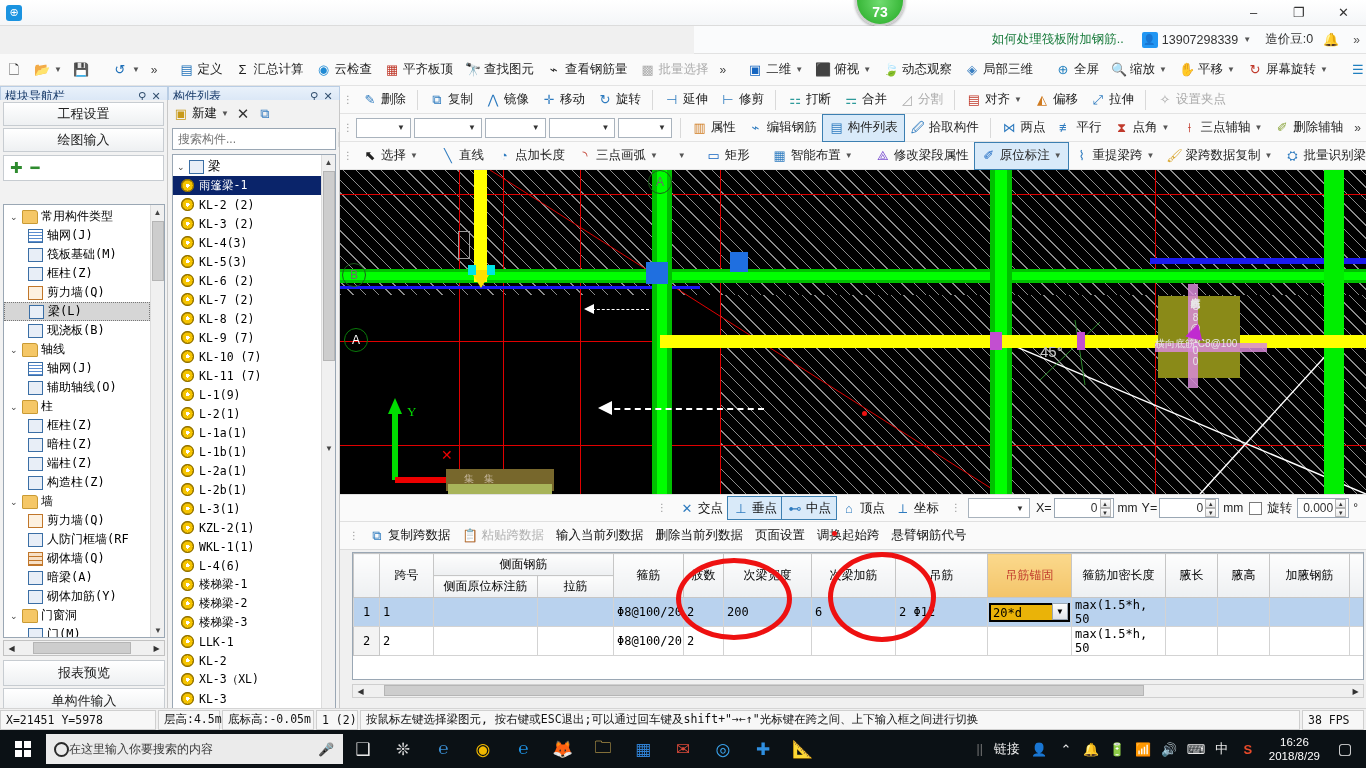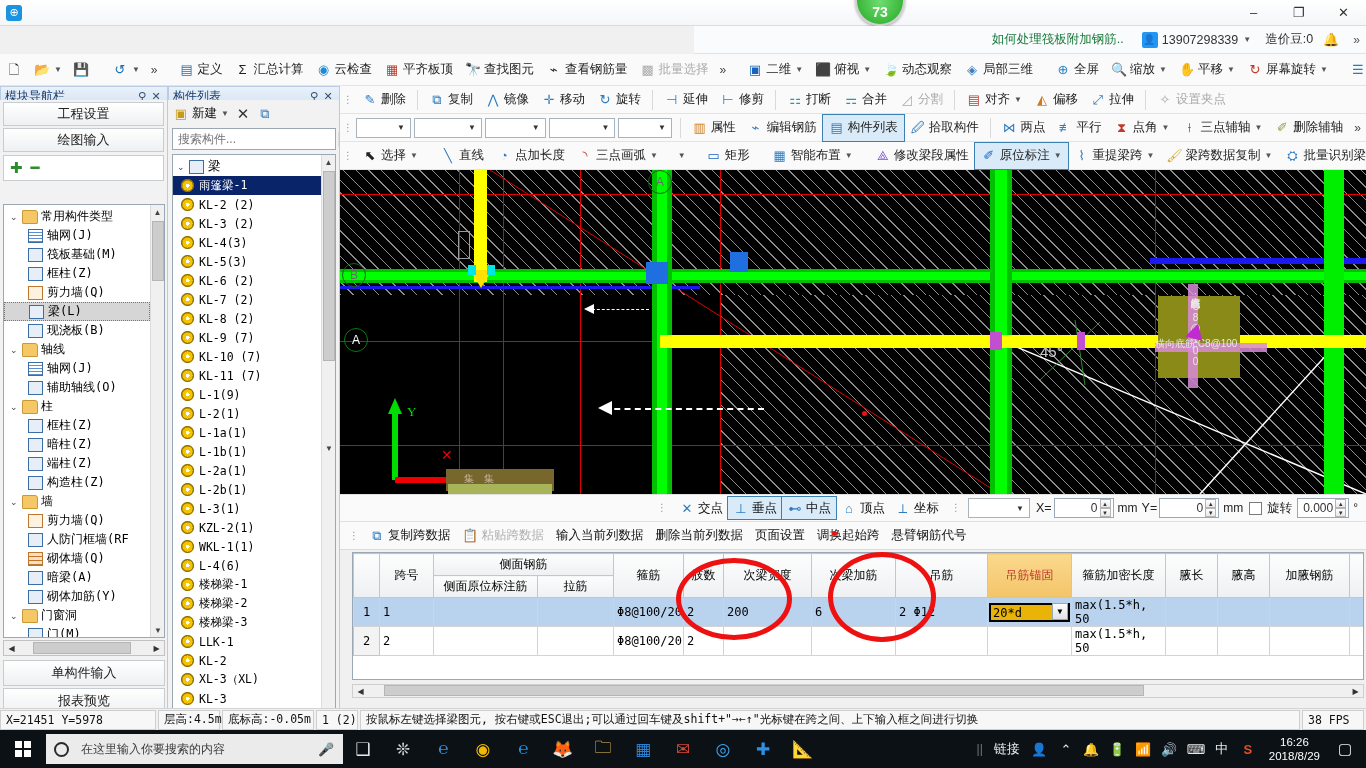--- a/index.html
+++ b/index.html
@@ -218,21 +218,21 @@
     padding:0 5px;margin-right:2px;white-space:nowrap;color:#111;}
 
   
   .taskbar{position:absolute;left:0;top:730px;width:1366px;height:38px;background:#0b1115;
     display:flex;align-items:center;}
   .start{width:46px;height:38px;display:flex;align-items:center;justify-content:center;}
   .winlogo{width:16px;height:16px;display:grid;grid-template-columns:1fr 1fr;
     grid-template-rows:1fr 1fr;gap:2px;}
   .winlogo i{background:#fff;display:block;}
   .tsearch{width:297px;height:30px;background:#ebebeb;display:flex;align-items:center;
-    padding:0 8px;gap:12px;color:#3b3b3b;font-size:12px;}
+    padding:0 8px;gap:0;color:#3b3b3b;font-size:12px;}
   .tsearch .circ{width:15px;height:15px;border:2px solid #2b2b2b;border-radius:50%;}
   .tsearch .txt{flex:1;white-space:nowrap;}
   .tb-icon{width:40px;height:38px;display:flex;align-items:center;justify-content:center;
     color:#e8e8e8;font-size:17px;}
   .tb-app{width:40px;height:38px;display:flex;align-items:center;justify-content:center;font-size:17px;}
   .tray{margin-left:auto;display:flex;align-items:center;height:38px;padding-right:4px;gap:0;}
   .tray-i{min-width:26px;height:38px;display:flex;align-items:center;justify-content:center;
     color:#e9e9e9;font-size:13px;}
   .clock{display:flex;flex-direction:column;align-items:center;justify-content:center;
     color:#fff;font-size:11.5px;line-height:14px;padding:0 8px;height:38px;}
@@ -488,22 +488,22 @@
       </div>
     </div>
     <div class="hscroll">
       <div class="hs-arrow">◀</div>
       <div class="hs-track">
           <div class="hs-thumb"></div>
         </div>
       <div class="hs-arrow">▶</div>
     </div>
     <div class="side-btm" style="top:558px;position:absolute;">
+      <div class="side-btn">报表预览</div>
       <div class="side-btn">单构件输入</div>
-      <div class="side-btn">报表预览</div>
     </div>
   </div>
 
   <div class="listpanel">
     <div class="lp-toolbar">
       <span class="lp-new">
         <span class="ico" style="color:#c89a1a">▣</span>
         <span>新建</span>
         <span class="caret">▼</span>
       </span>

